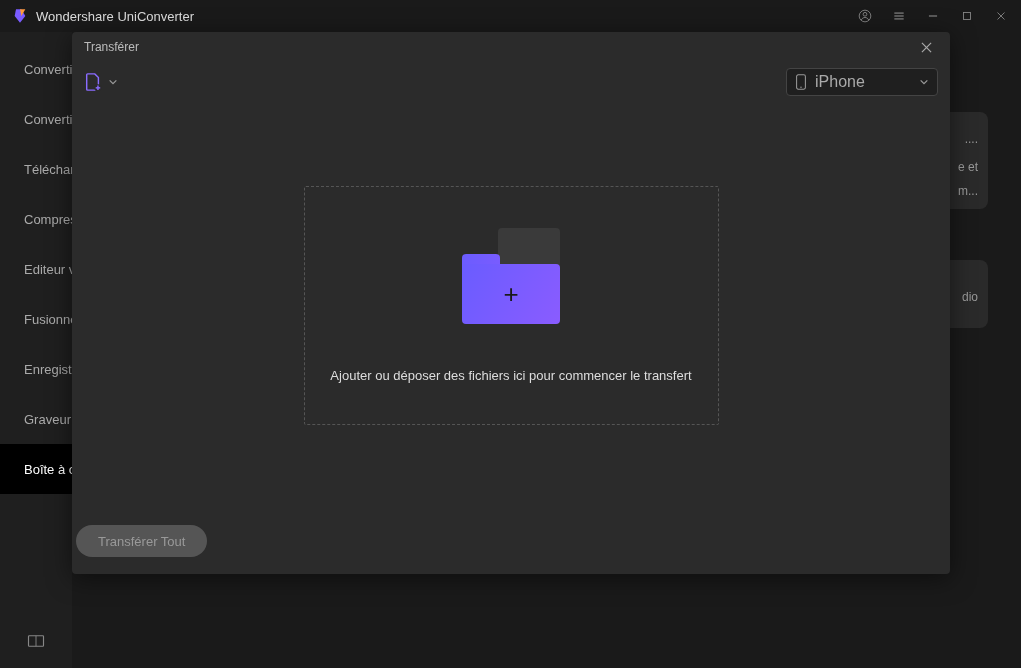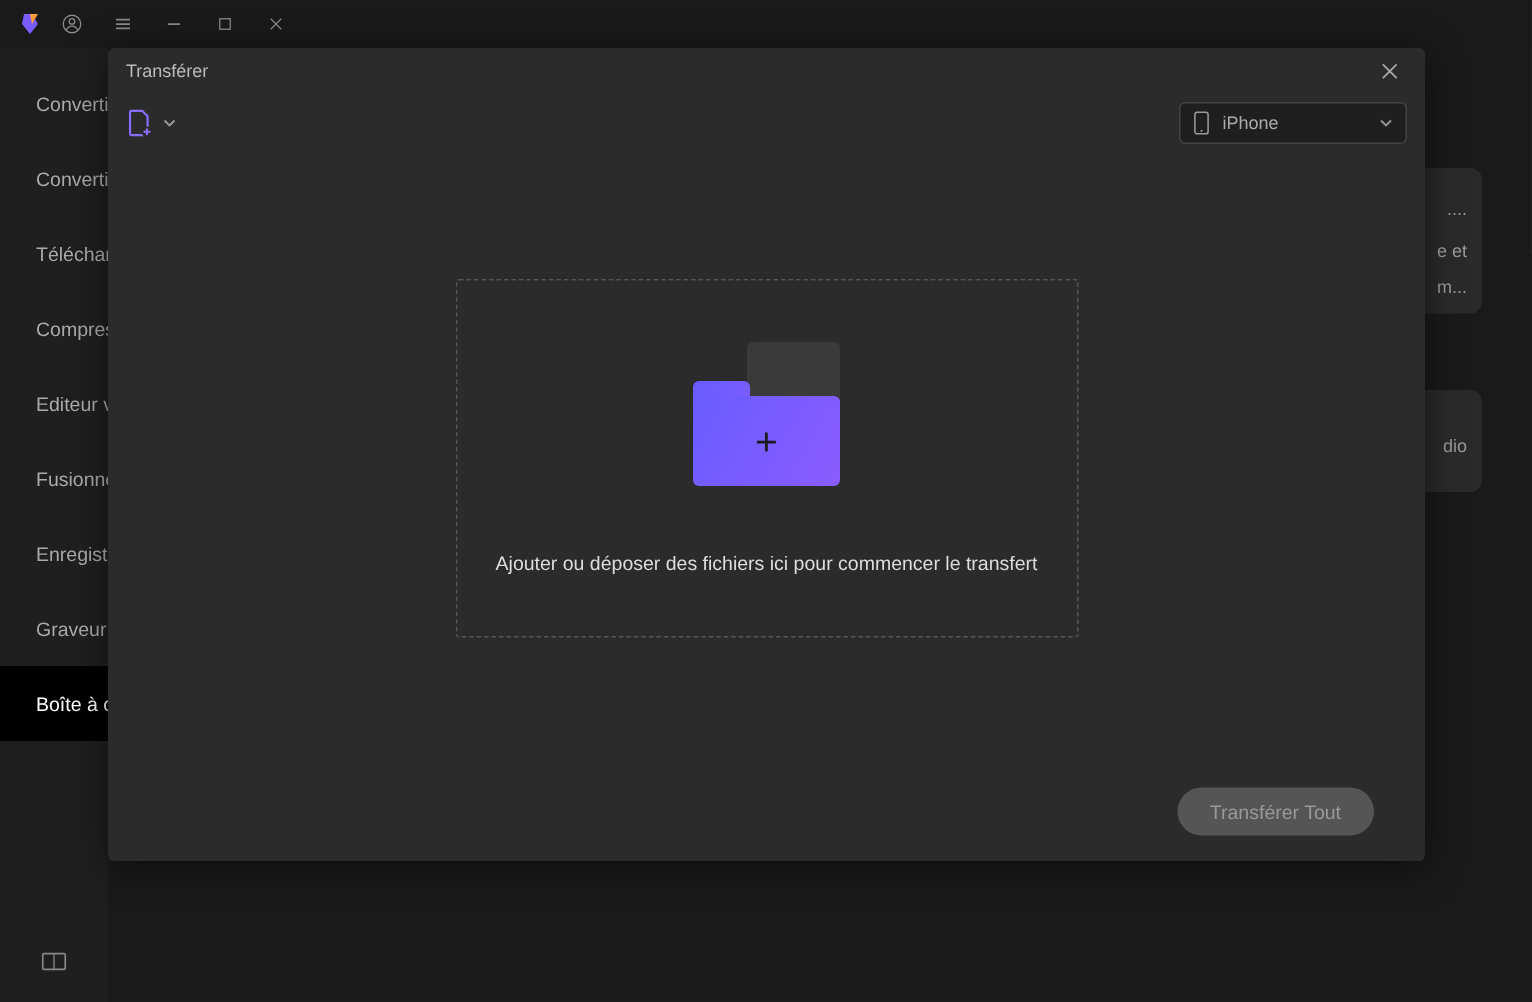--- a/index.html
+++ b/index.html
@@ -160,21 +160,21 @@
   width: 152px;
   height: 28px;
   background: #1f1f1f;
   border: 1px solid #444;
   border-radius: 4px;
   display: flex;
   align-items: center;
   padding: 0 8px;
   gap: 8px;
   cursor: pointer;
-  font-size: 12px;
+  font-size: 16px;
   color: #aaa;
   justify-content: center;
 }
 .device-select svg.phone { width: 12px; height: 16px; }
 .device-select .label { flex: 1; }
 .device-select svg.chev { width: 10px; height: 10px; }
 
 .dialog-body {
   flex: 1;
   display: flex;
@@ -231,22 +231,21 @@
 }
 .dropzone-text {
   font-size: 13px;
   color: #ddd;
 }
 
 .dialog-footer {
   height: 66px;
   display: flex;
   align-items: center;
-  justify-content: flex-end;
-  padding: 0 34px;
+  padding: 0 4px;
 }
 .transfer-btn {
   height: 32px;
   padding: 0 22px;
   border-radius: 16px;
   background: #555;
   color: #999;
   font-size: 13px;
   display: flex;
   align-items: center;
@@ -255,20 +254,21 @@
 }
 </style>
 </head>
 <body>
 
 <div class="title-bar">
   <svg class="logo" viewBox="0 0 24 24">
     <path d="M6 2 L14 2 L20 12 L12 22 L4 12 Z" fill="#7a5cff"></path>
     <path d="M12 2 L20 2 L14 12 Z" fill="#ff9a3c"></path>
   </svg>
+  <span class="app-title">Wondershare UniConverter</span>
   <div class="title-right">
     <div class="title-icon">
       <svg viewBox="0 0 24 24">
           <circle cx="12" cy="12" r="10" fill="none" stroke="#888" stroke-width="1.5"></circle>
           <circle cx="12" cy="9" r="3.2" fill="none" stroke="#888" stroke-width="1.5"></circle>
           <path d="M5.5 19c1.5-3 4-4.5 6.5-4.5s5 1.5 6.5 4.5" fill="none" stroke="#888" stroke-width="1.5"></path>
         </svg>
     </div>
     <div class="title-icon">
       <svg viewBox="0 0 24 24">

